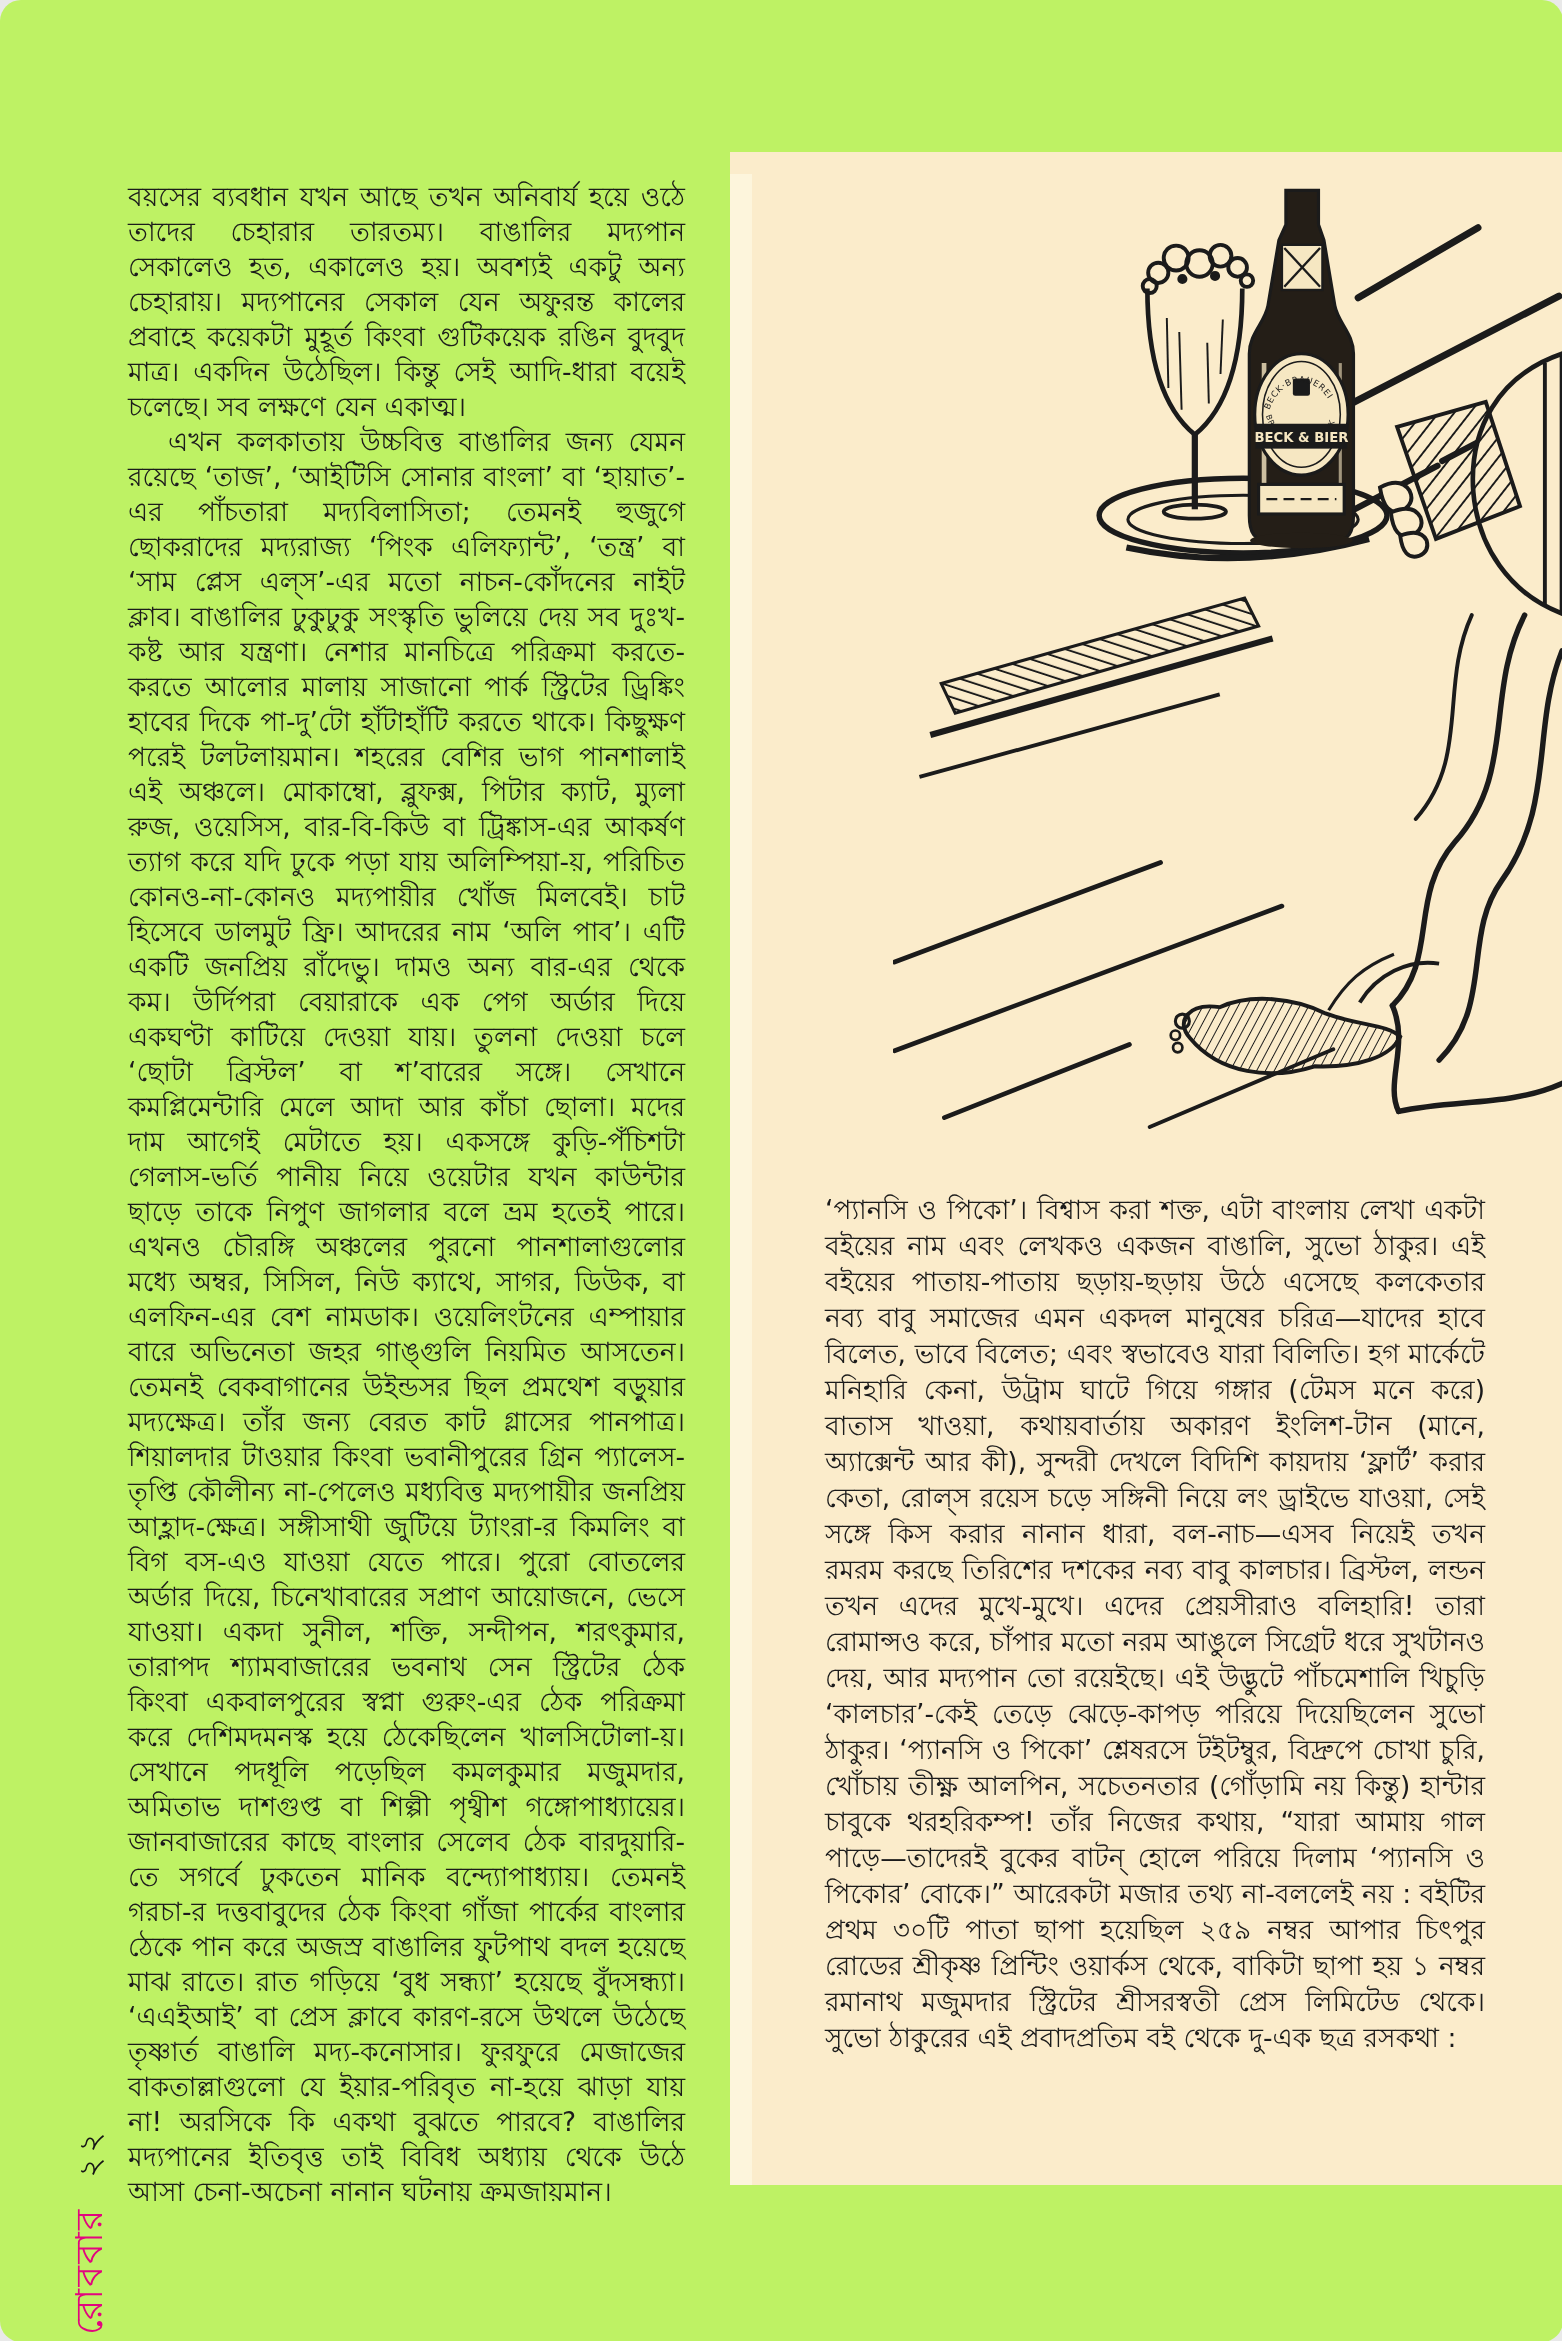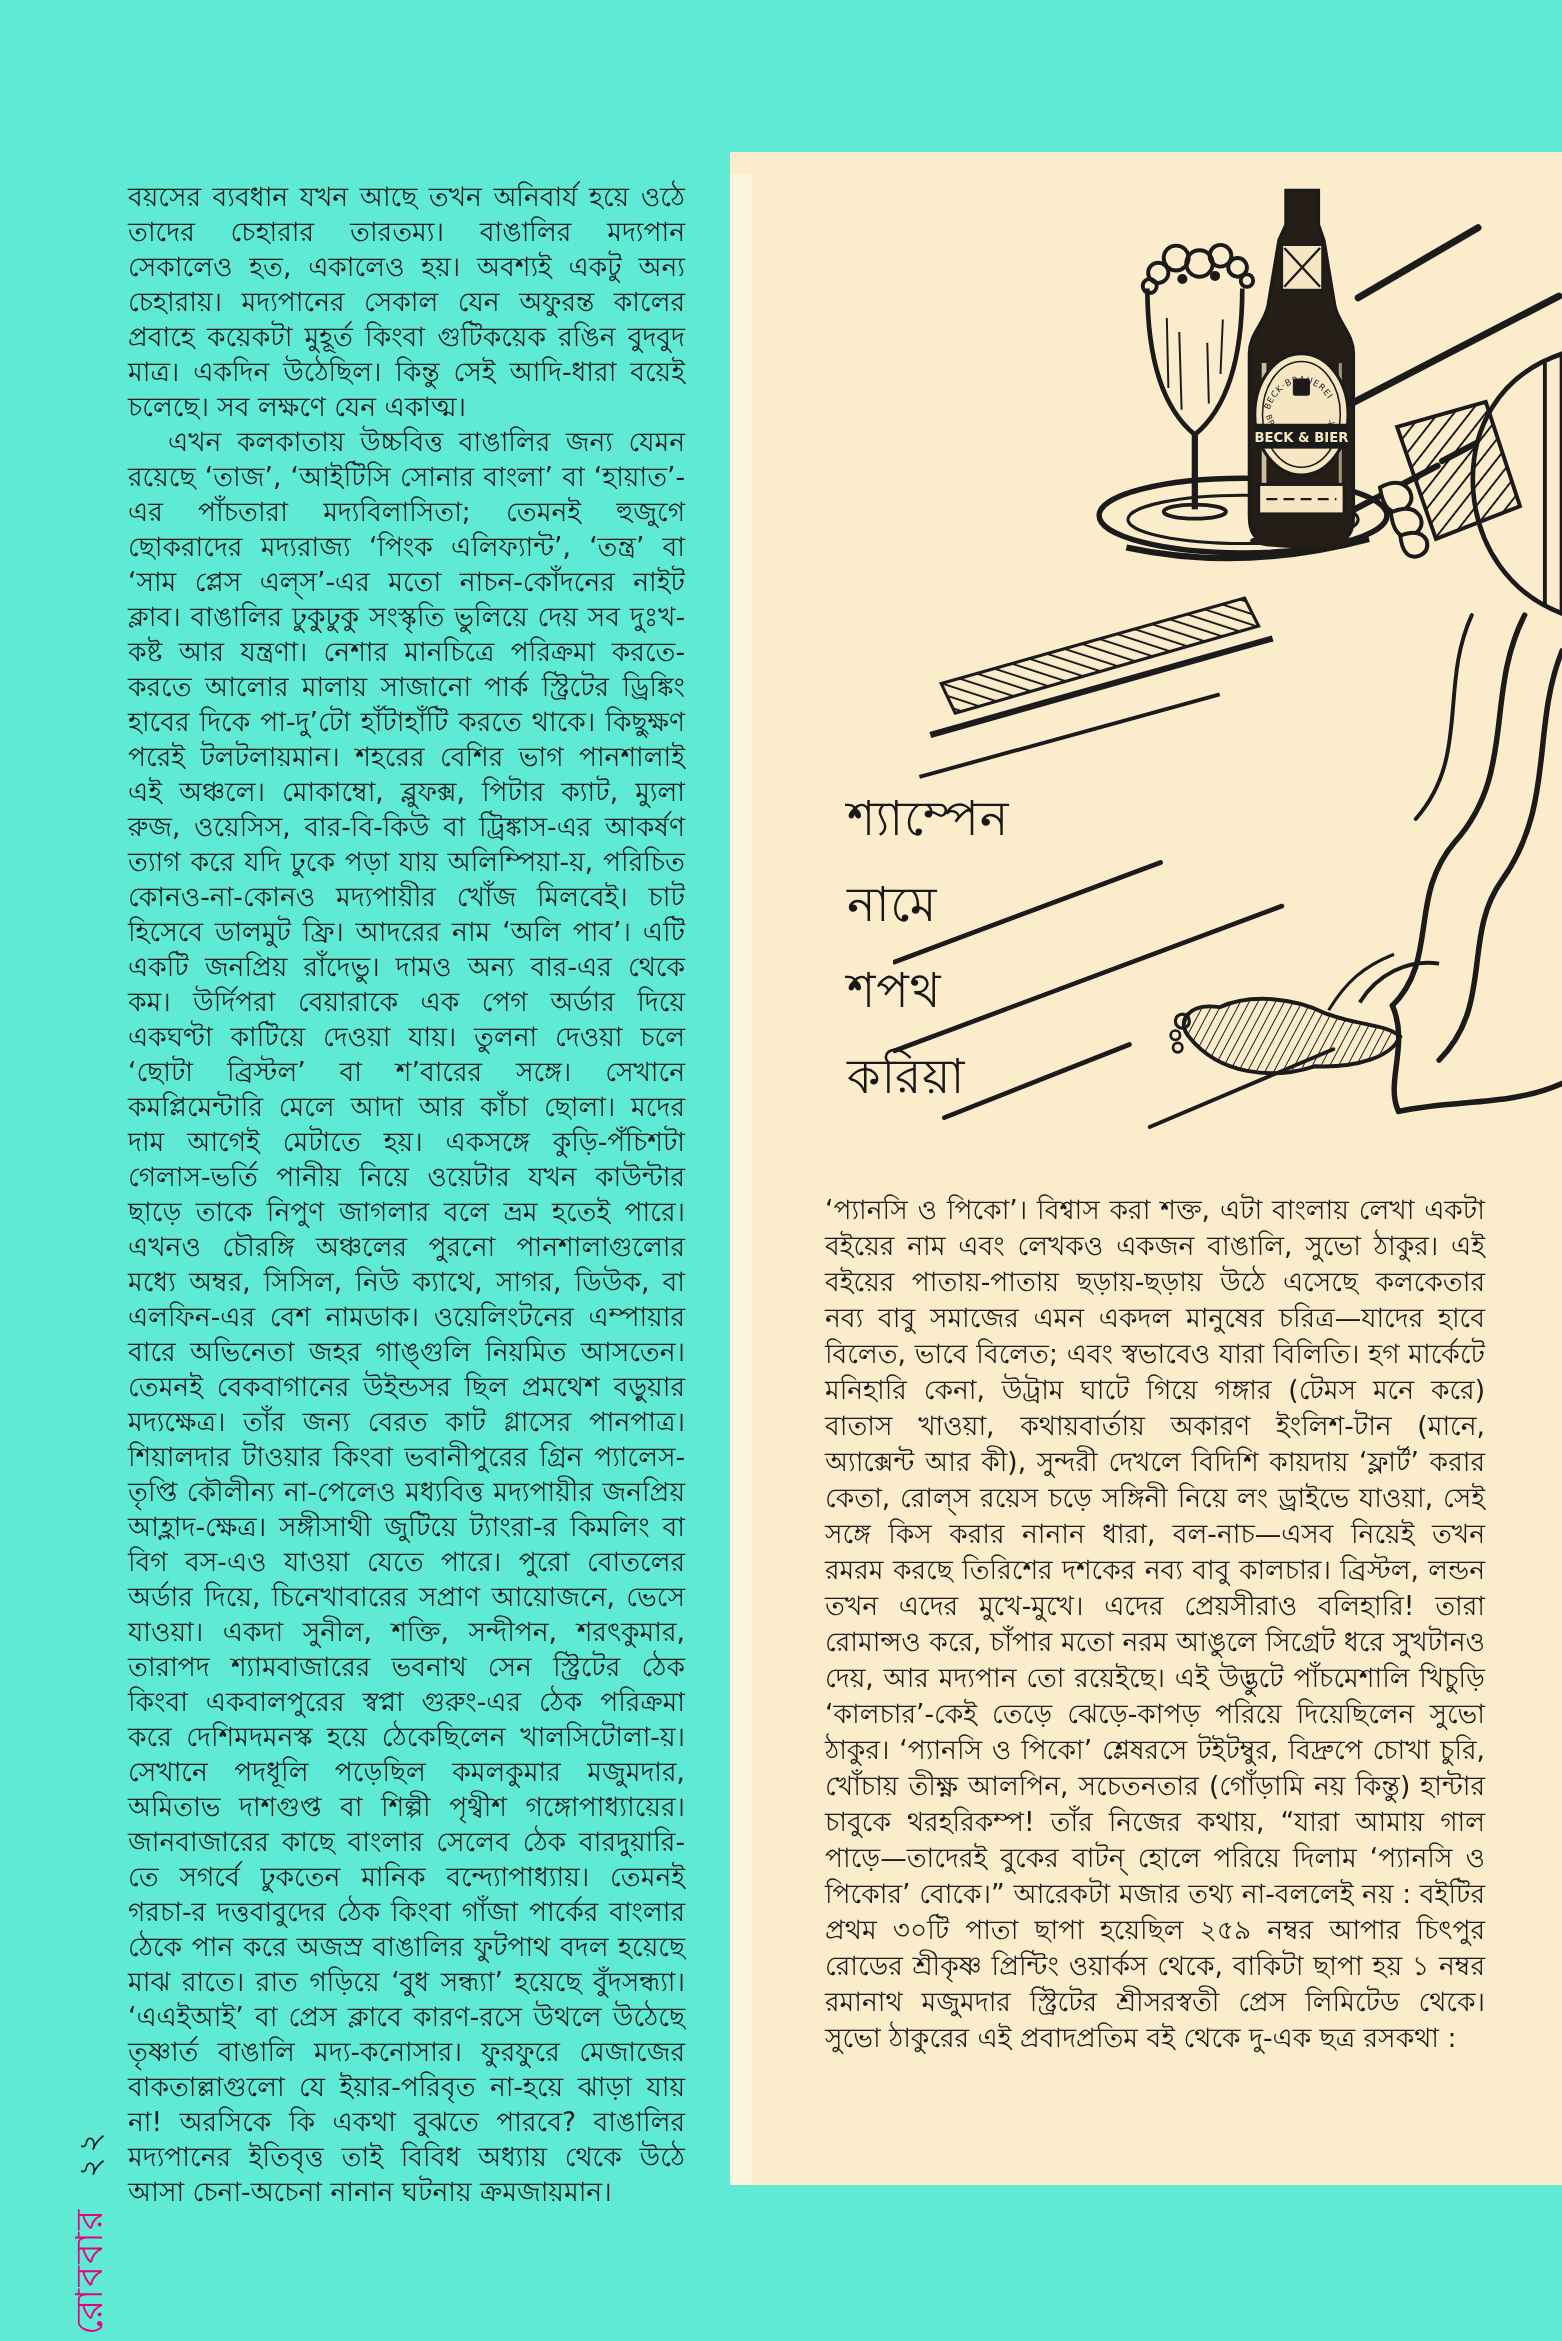--- a/index.html
+++ b/index.html
@@ -1,18 +1,18 @@
 <!DOCTYPE html>
 <html style="font-size:12.5px"><head>
 <meta charset="utf-8">
 <style>
   html,body{margin:0;padding:0;background:#e9e9e9;}
   .page{
-    position:relative;width:1563px;height:2342px;background:#5eead4;
-    font-family:"DejaVu Sans", sans-serif;color:#1b1b1b;overflow:hidden;
+    position:relative;width:1563px;height:2342px;background:#bef264;
+    font-family:"DejaVu Sans", sans-serif;color:#1b1b1b;overflow:hidden;border-radius:21px;
   }
   
   .left-col{
     position:absolute;left:128px;top:179px;width:557px;
     font-size:26.5px;line-height:35px;text-align:justify;
   }
   .left-col p{margin:0;}
   .left-col p + p{text-indent:40px;}
   
   .panel{
@@ -170,26 +170,20 @@
       <g>
         <path d="M382,1104 C362,1082 380,1058 420,1064 C460,1046 516,1052 556,1072 C598,1088 636,1086 652,1102 C640,1128 598,1142 542,1140 C486,1158 420,1150 382,1104 Z" fill="url(#hatchC)" stroke="#1b1b1b" stroke-width="5"></path>
         <circle cx="372" cy="1082" r="9" fill="none" stroke="#1b1b1b" stroke-width="4"></circle>
         <circle cx="363" cy="1100" r="6" fill="none" stroke="#1b1b1b" stroke-width="3.5"></circle>
         <circle cx="366" cy="1116" r="6" fill="none" stroke="#1b1b1b" stroke-width="3.5"></circle>
         <path d="M600,1058 C622,1022 662,1002 702,1008" fill="none" stroke="#1b1b1b" stroke-width="5"></path>
         <path d="M560,1068 C582,1032 604,1012 644,996" fill="none" stroke="#1b1b1b" stroke-width="4"></path>
       </g>
     </svg>
 
-    <div class="headline">
-      <div>শ্যাম্পেন</div>
-      <div>নামে</div>
-      <div>শপথ</div>
-      <div>করিয়া</div>
-    </div>
 
     <div class="right-col">
       <p>‘প্যানসি ও পিকো’। বিশ্বাস করা শক্ত, এটা বাংলায় লেখা একটা বইয়ের নাম এবং লেখকও একজন বাঙালি, সুভো ঠাকুর। এই বইয়ের পাতায়-পাতায় ছড়ায়-ছড়ায় উঠে এসেছে কলকেতার নব্য বাবু সমাজের এমন একদল মানুষের চরিত্র—যাদের হাবে বিলেত, ভাবে বিলেত; এবং স্বভাবেও যারা বিলিতি। হগ মার্কেটে মনিহারি কেনা, উট্রাম ঘাটে গিয়ে গঙ্গার (টেমস মনে করে) বাতাস খাওয়া, কথায়বার্তায় অকারণ ইংলিশ-টান (মানে, অ্যাক্সেন্ট আর কী), সুন্দরী দেখলে বিদিশি কায়দায় ‘ফ্লার্ট’ করার কেতা, রোল্স রয়েস চড়ে সঙ্গিনী নিয়ে লং ড্রাইভে যাওয়া, সেই সঙ্গে কিস করার নানান ধারা, বল-নাচ—এসব নিয়েই তখন রমরম করছে তিরিশের দশকের নব্য বাবু কালচার। ব্রিস্টল, লন্ডন তখন এদের মুখে-মুখে। এদের প্রেয়সীরাও বলিহারি! তারা রোমান্সও করে, চাঁপার মতো নরম আঙুলে সিগ্রেট ধরে সুখটানও দেয়, আর মদ্যপান তো রয়েইছে। এই উদ্ভুটে পাঁচমেশালি খিচুড়ি ‘কালচার’-কেই তেড়ে ঝেড়ে-কাপড় পরিয়ে দিয়েছিলেন সুভো ঠাকুর। ‘প্যানসি ও পিকো’ শ্লেষরসে টইটম্বুর, বিদ্রুপে চোখা চুরি, খোঁচায় তীক্ষ্ণ আলপিন, সচেতনতার (গোঁড়ামি নয় কিন্তু) হান্টার চাবুকে থরহরিকম্প! তাঁর নিজের কথায়, “যারা আমায় গাল পাড়ে—তাদেরই বুকের বাটন্ হোলে পরিয়ে দিলাম ‘প্যানসি ও পিকোর’ বোকে।” আরেকটা মজার তথ্য না-বললেই নয় : বইটির প্রথম ৩০টি পাতা ছাপা হয়েছিল ২৫৯ নম্বর আপার চিৎপুর রোডের শ্রীকৃষ্ণ প্রিন্টিং ওয়ার্কস থেকে, বাকিটা ছাপা হয় ১ নম্বর রমানাথ মজুমদার স্ট্রিটের শ্রীসরস্বতী প্রেস লিমিটেড থেকে। সুভো ঠাকুরের এই প্রবাদপ্রতিম বই থেকে দু-এক ছত্র রসকথা :</p>
     </div>
   </div>
 
   <div class="spine">
     <div class="spine-inner">
       <span class="spine-mag">রোববার</span>
       <span class="spine-num">২২</span>

